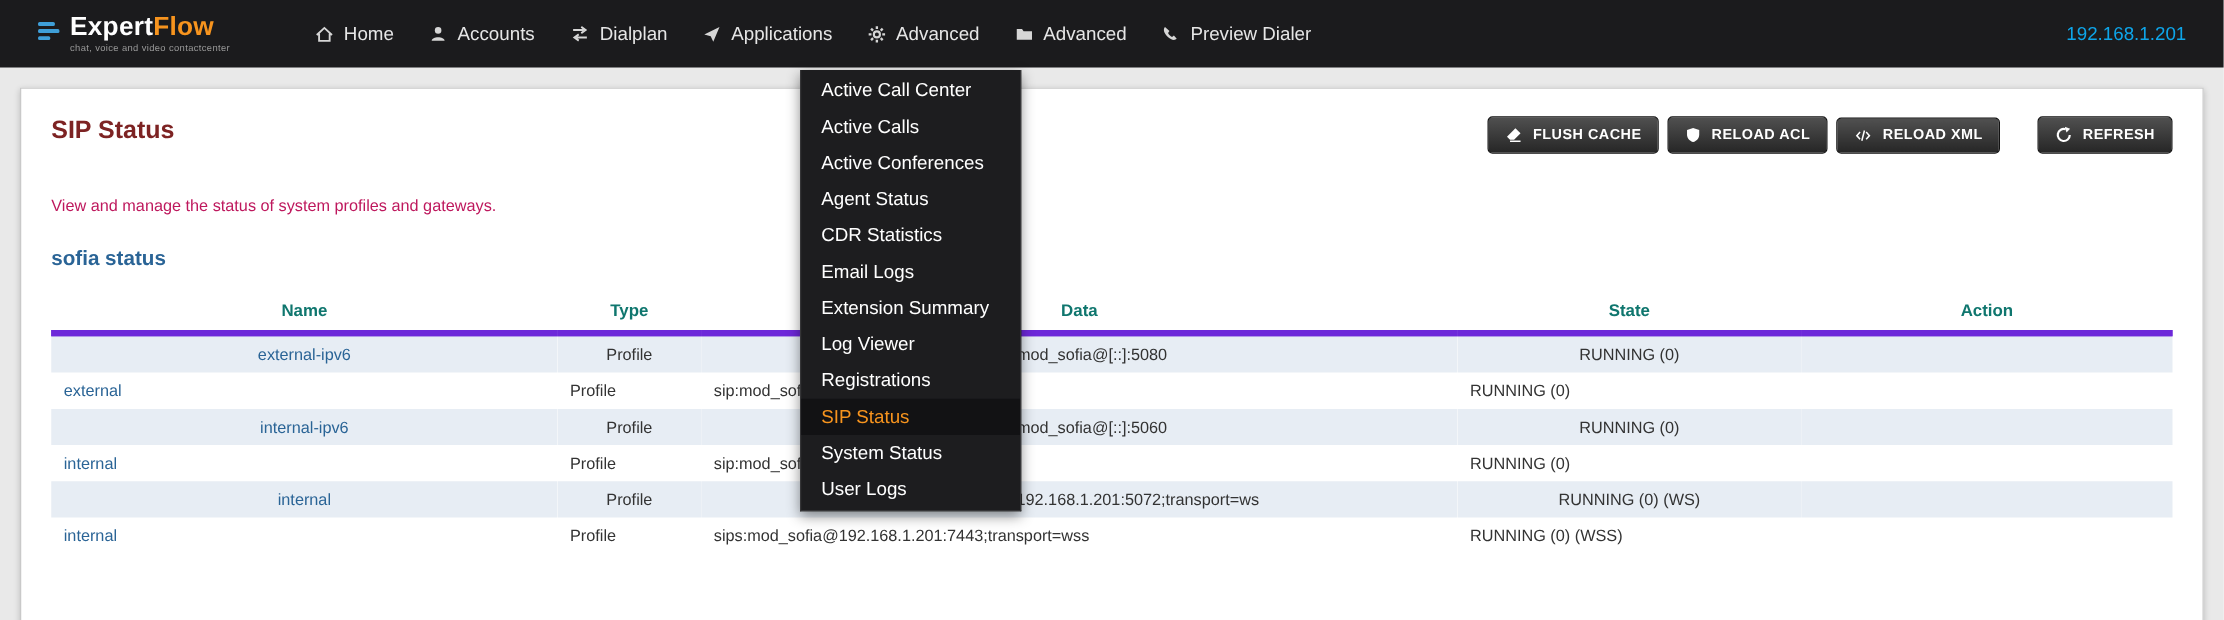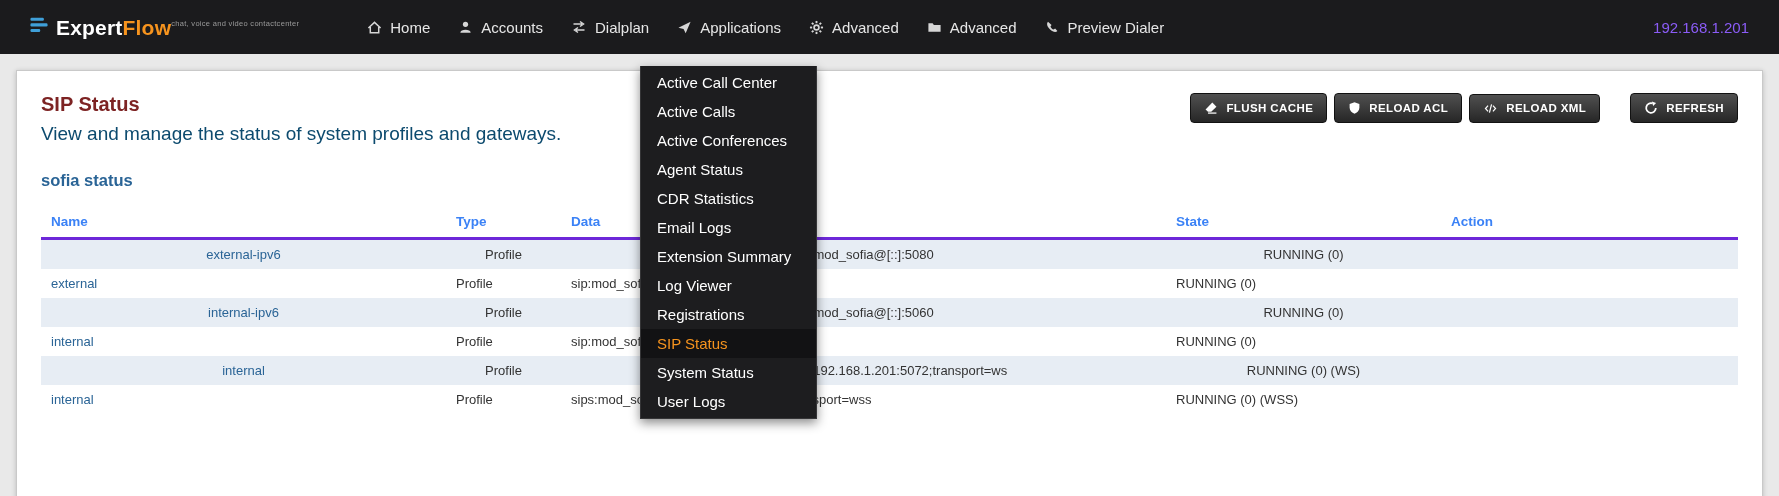--- a/index.html
+++ b/index.html
@@ -9,38 +9,38 @@
     background:#e9e9e9;
     font-family:"Liberation Sans", sans-serif;
   }
 
   
   .navbar {
     height:54px; background:#1b1b1d; display:flex; align-items:center;
     padding:0 30px 0 28px; color:#e6e6e6; position:relative; z-index:40;
   }
   .logo { display:flex; align-items:center; gap:6px; margin-right:54px; cursor:pointer; }
-  .logo-text { display:flex; line-height:1; }
+  .logo-text { display:flex; flex-direction:column; line-height:1; }
   .logo-main { font-size:21px; font-weight:bold; letter-spacing:0.2px; }
   .logo-main .expert { color:#ffffff; }
   .logo-main .flow { color:#f7941e; }
   .logo-tagline { font-size:7.5px; color:#9a9a9a; margin-top:3px; letter-spacing:0.3px; }
 
   .nav-items { display:flex; align-items:stretch; height:54px; }
   .nav-item {
     display:flex; align-items:center; gap:8px; padding:0 14px;
     font-size:15px; color:#e6e6e6; cursor:pointer; white-space:nowrap;
   }
   .nav-item svg { display:block; opacity:0.92; }
   .nav-item.active { color:#f7941e; background:#151517; }
-  .navbar-ip { margin-left:auto; font-size:15px; color:#8b5cf6; }
+  .navbar-ip { margin-left:auto; font-size:15px; color:#0ea5e9; }
 
   
   .menu {
-    position:absolute; top:66px; left:640px; width:177px;
+    position:absolute; top:56px; left:640px; width:177px;
     background:#1d1d1f; border:1px solid #353537; border-top:none;
     padding:2px 0; z-index:60; box-shadow:0 4px 10px rgba(0,0,0,0.45);
   }
   .menu-item {
     padding:6px 16px; font-size:15px; line-height:17px; color:#ffffff;
     cursor:pointer; white-space:nowrap;
   }
   .menu-item.active { background:#121214; color:#f7941e; }
 
   
@@ -59,28 +59,28 @@
     background:linear-gradient(#505050,#262626);
     color:#ffffff; border:1px solid #121212; border-radius:4px;
     font-family:"Liberation Sans", sans-serif;
     font-size:11.5px; font-weight:bold; letter-spacing:0.4px;
     padding:7px 13px; cursor:pointer;
   }
   .btn + .btn { margin-left:7px; }
   .btn.refresh-gap { margin-left:30px; }
   .btn svg { display:block; }
 
-  .page-description { font-size:19px; color:#0c4a6e; }
+  .page-description { margin-top:34px; font-size:13px; color:#be185d; }
   .section-heading { margin:26px 0 0 0; font-size:16.5px; font-weight:bold; color:#2a6496; }
 
   
   table.sip-table { width:100%; border-collapse:collapse; margin-top:16px; table-layout:fixed; }
   .sip-table th {
-    text-align:left; color:#3b82f6; font-size:13.5px; font-weight:bold;
-    padding:8px 10px; border-bottom:3px solid #6d28d9; white-space:nowrap;
+    text-align:center; color:#0f766e; font-size:13.5px; font-weight:bold;
+    padding:8px 10px; border-bottom:5px solid #6d28d9; white-space:nowrap;
   }
   .sip-table td {
     font-size:13px; color:#333333; padding:7px 10px; white-space:nowrap;
     overflow:hidden;
   }
   .sip-table tr.shade td { background:#e7edf4;text-align:center; }
   a.name-link { color:#2a6496; text-decoration:none; cursor:pointer; }
 </style>
 </head>
 <body>

